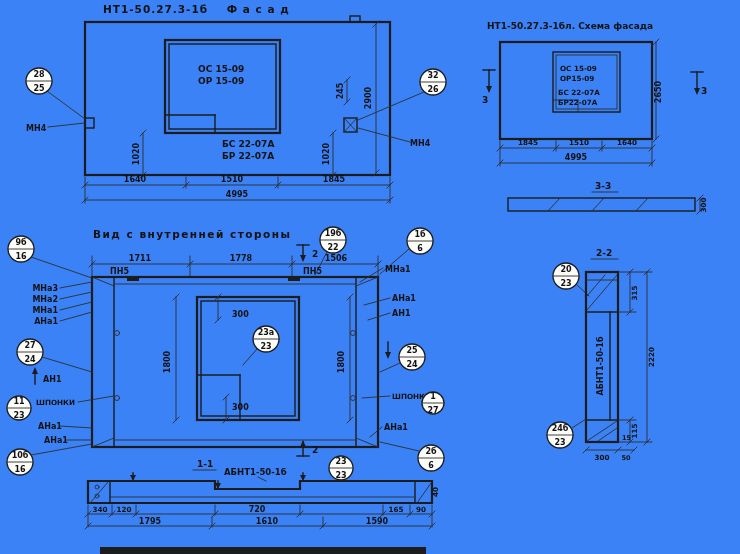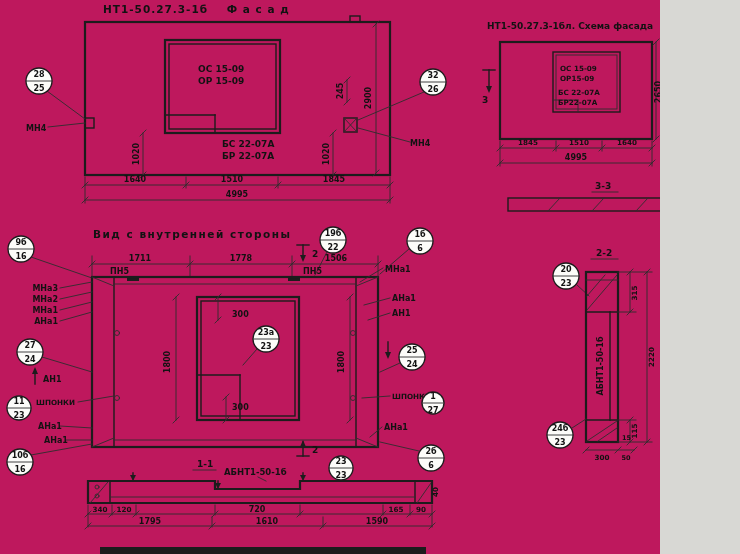--- a/index.html
+++ b/index.html
@@ -1,16 +1,16 @@
 <!DOCTYPE html>
 <html><head>
 <meta charset="utf-8">
 <style>
   html,body{margin:0;padding:0;background:#d8d8d4;}
-  .sheet{width:660px;height:554px;background:#be185d;position:relative;overflow:hidden;
+  .sheet{width:740px;height:554px;background:#3b82f6;position:relative;overflow:hidden;
          font-family:"DejaVu Sans","Liberation Sans",sans-serif;}
   svg{display:block}
   .ln{stroke:#1c1c1c;stroke-width:1.4;fill:none;stroke-linecap:square}
   .ln2{stroke:#1c1c1c;stroke-width:2.2;fill:none;stroke-linecap:square}
   .thin{stroke:#2e2e2e;stroke-width:.9;fill:none;stroke-linecap:square}
   .fil{fill:#1c1c1c;stroke:none}
   .tagc{stroke:#1c1c1c;stroke-width:1.3;fill:#fcfcf9}
   text{font-family:"DejaVu Sans","Liberation Sans",sans-serif;fill:#121212;font-weight:bold;white-space:pre}
   .t10{font-size:10.5px;letter-spacing:1px}
   .t9{font-size:9px}

